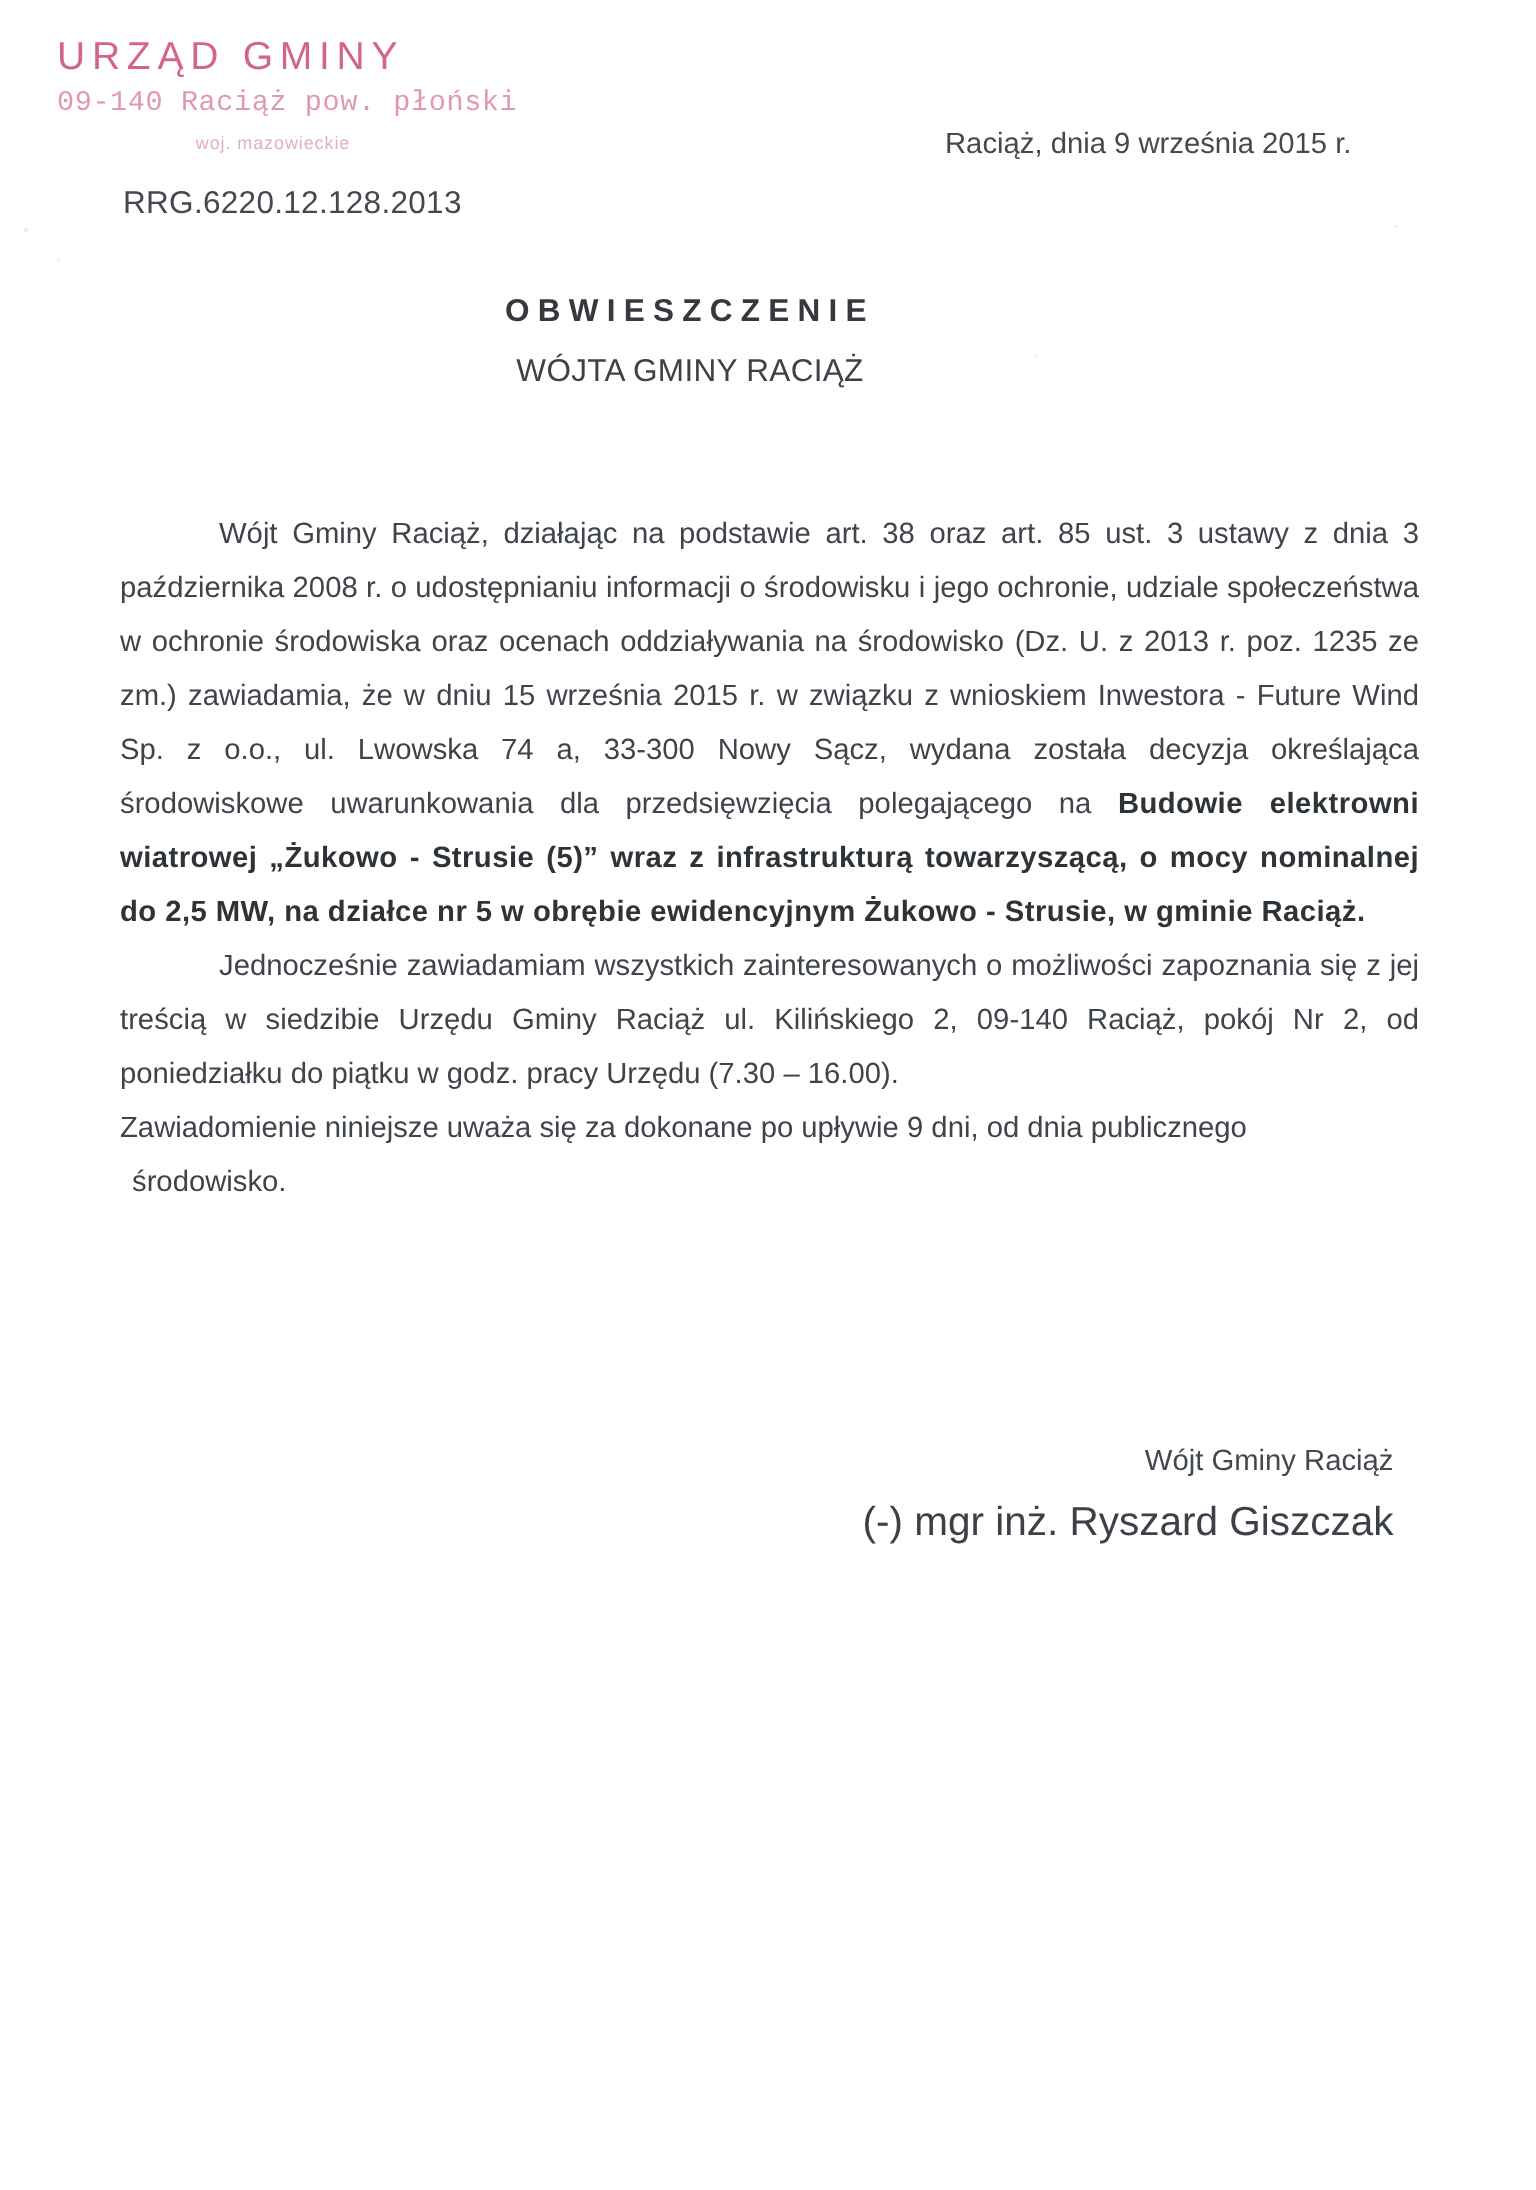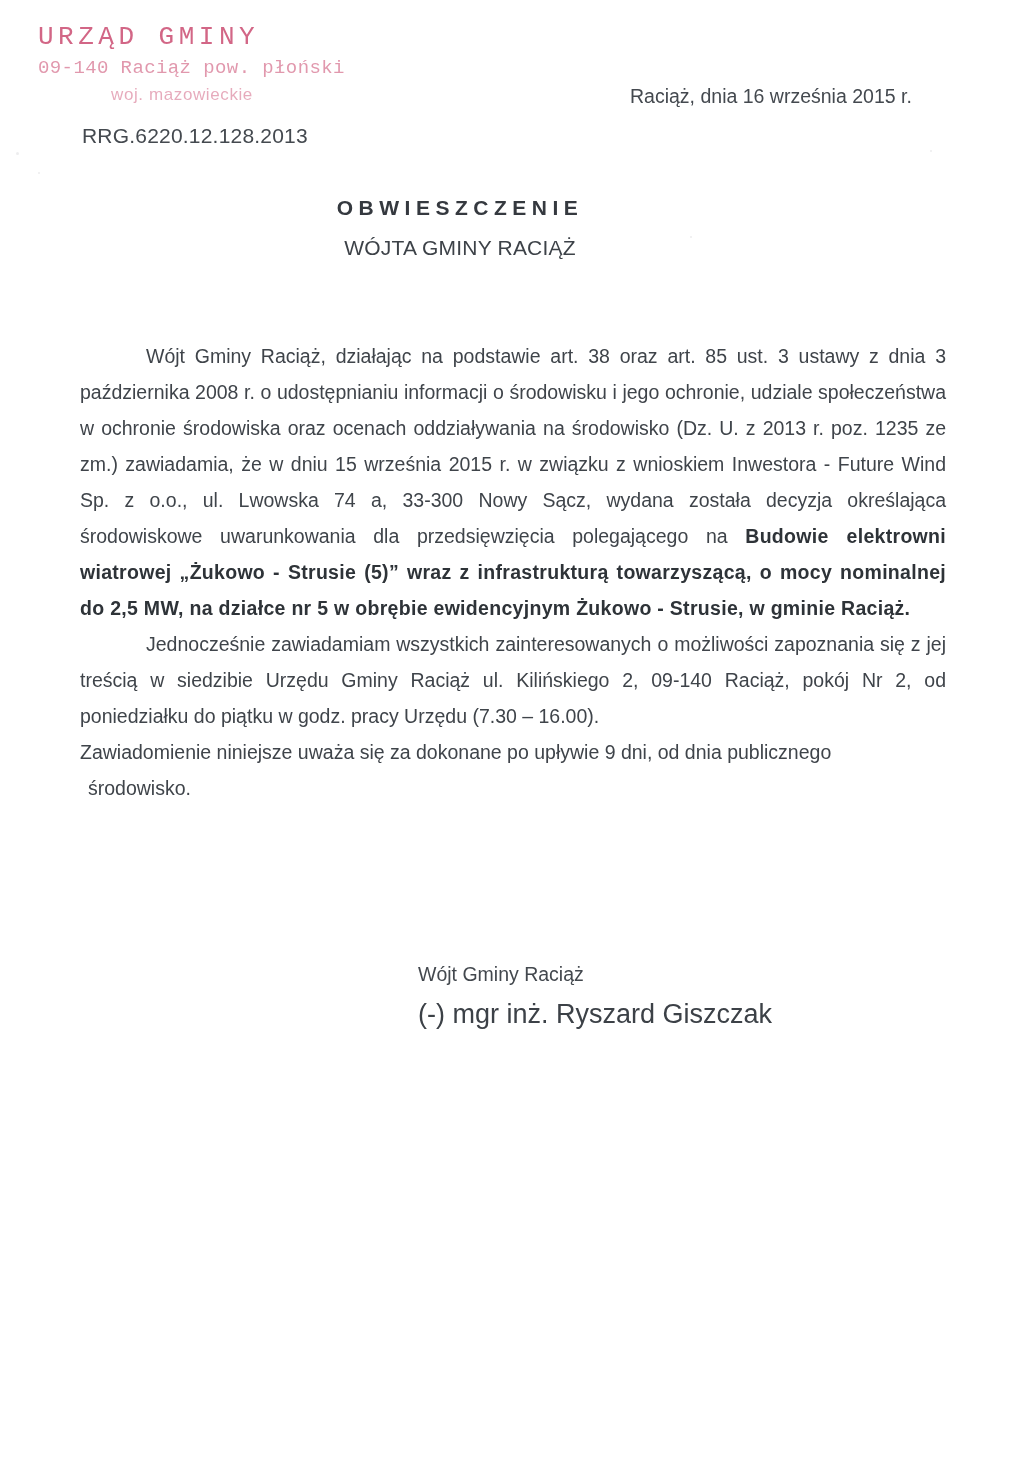--- a/index.html
+++ b/index.html
@@ -22,39 +22,39 @@
 
   
   .stamp {
     position: absolute;
     left: 38px;
     top: 22px;
     width: 330px;
     color: #cf5a7c;
   }
   .stamp-line1 {
-    font-family: Liberation Mono, monospace;
+    font-family: Liberation Sans, sans-serif;
     font-size: 26px;
     letter-spacing: 4.5px;
     line-height: 30px;
     white-space: nowrap;
     opacity: 0.92;
   }
   .stamp-line2 {
     font-family: Liberation Mono, monospace;
     font-size: 19px;
     letter-spacing: 0.4px;
     line-height: 28px;
     white-space: nowrap;
     opacity: 0.62;
     margin-top: 2px;
   }
   .stamp-line3 {
     font-family: "Liberation Sans", sans-serif;
-    font-size: 17px;
+    font-size: 12px;
     letter-spacing: 0.6px;
     line-height: 26px;
     text-align: center;
     padding-right: 42px;
     opacity: 0.5;
   }
 
   .ref-no {
     position: absolute;
     left: 82px;
@@ -123,24 +123,24 @@
   .tail-line {
     font-size: 19.5px;
     line-height: 36px;
     color: #3f444a;
     padding-left: 8px;
   }
 
   
   .signature {
     position: absolute;
-    left: 418px;
+    left: 429px;
     top: 958px;
     width: 500px;
-    text-align: left;
+    text-align: right;
   }
   .sig-role {
     font-size: 19.5px;
     color: #43484e;
     line-height: 32px;
   }
   .sig-name {
     font-size: 27px;
     color: #3c4147;
     line-height: 32px;
@@ -166,21 +166,21 @@
   <div class="speck" style="left:690px;top:236px;width:2px;height:2px;"></div>
 
   <div class="stamp">
     <div class="stamp-line1">URZĄD GMINY</div>
     <div class="stamp-line2">09-140 Raciąż  pow. płoński</div>
     <div class="stamp-line3">woj. mazowieckie</div>
   </div>
 
   <div class="ref-no">RRG.6220.12.128.2013</div>
 
-  <div class="place-date">Raciąż, dnia 16 września 2015 r.</div>
+  <div class="place-date">Raciąż, dnia 9 września 2015 r.</div>
 
   <div class="title-block">
     <div class="title-main">OBWIESZCZENIE</div>
     <div class="title-sub">WÓJTA GMINY RACIĄŻ</div>
   </div>
 
   <div class="body-block">
     <p class="para indent"><span>Wójt Gminy Raciąż, działając na podstawie art. 38 oraz art. 85 ust. 3 ustawy z dnia 3 października 2008 r. o udostępnianiu informacji o środowisku i jego ochronie, udziale społeczeństwa w ochronie środowiska oraz ocenach oddziaływania na środowisko (Dz. U. z 2013 r. poz. 1235 ze zm.) zawiadamia, że w dniu 15 września 2015 r. w związku z wnioskiem Inwestora - Future Wind Sp. z o.o., ul. Lwowska 74 a, 33-300 Nowy Sącz, wydana została decyzja określająca środowiskowe uwarunkowania dla przedsięwzięcia polegającego na </span><b>Budowie elektrowni wiatrowej „Żukowo - Strusie (5)” wraz z infrastrukturą towarzyszącą, o mocy nominalnej do 2,5 MW, na działce nr 5 w obrębie ewidencyjnym Żukowo - Strusie, w gminie Raciąż.</b></p>
     <p class="para indent">Jednocześnie zawiadamiam wszystkich zainteresowanych o możliwości zapoznania się z jej treścią w siedzibie Urzędu Gminy Raciąż ul. Kilińskiego 2, 09-140 Raciąż, pokój Nr 2, od poniedziałku do piątku w godz. pracy Urzędu (7.30 – 16.00).</p>
     <p class="para">Zawiadomienie niniejsze uważa się za dokonane po upływie 9 dni, od dnia publicznego</p>

